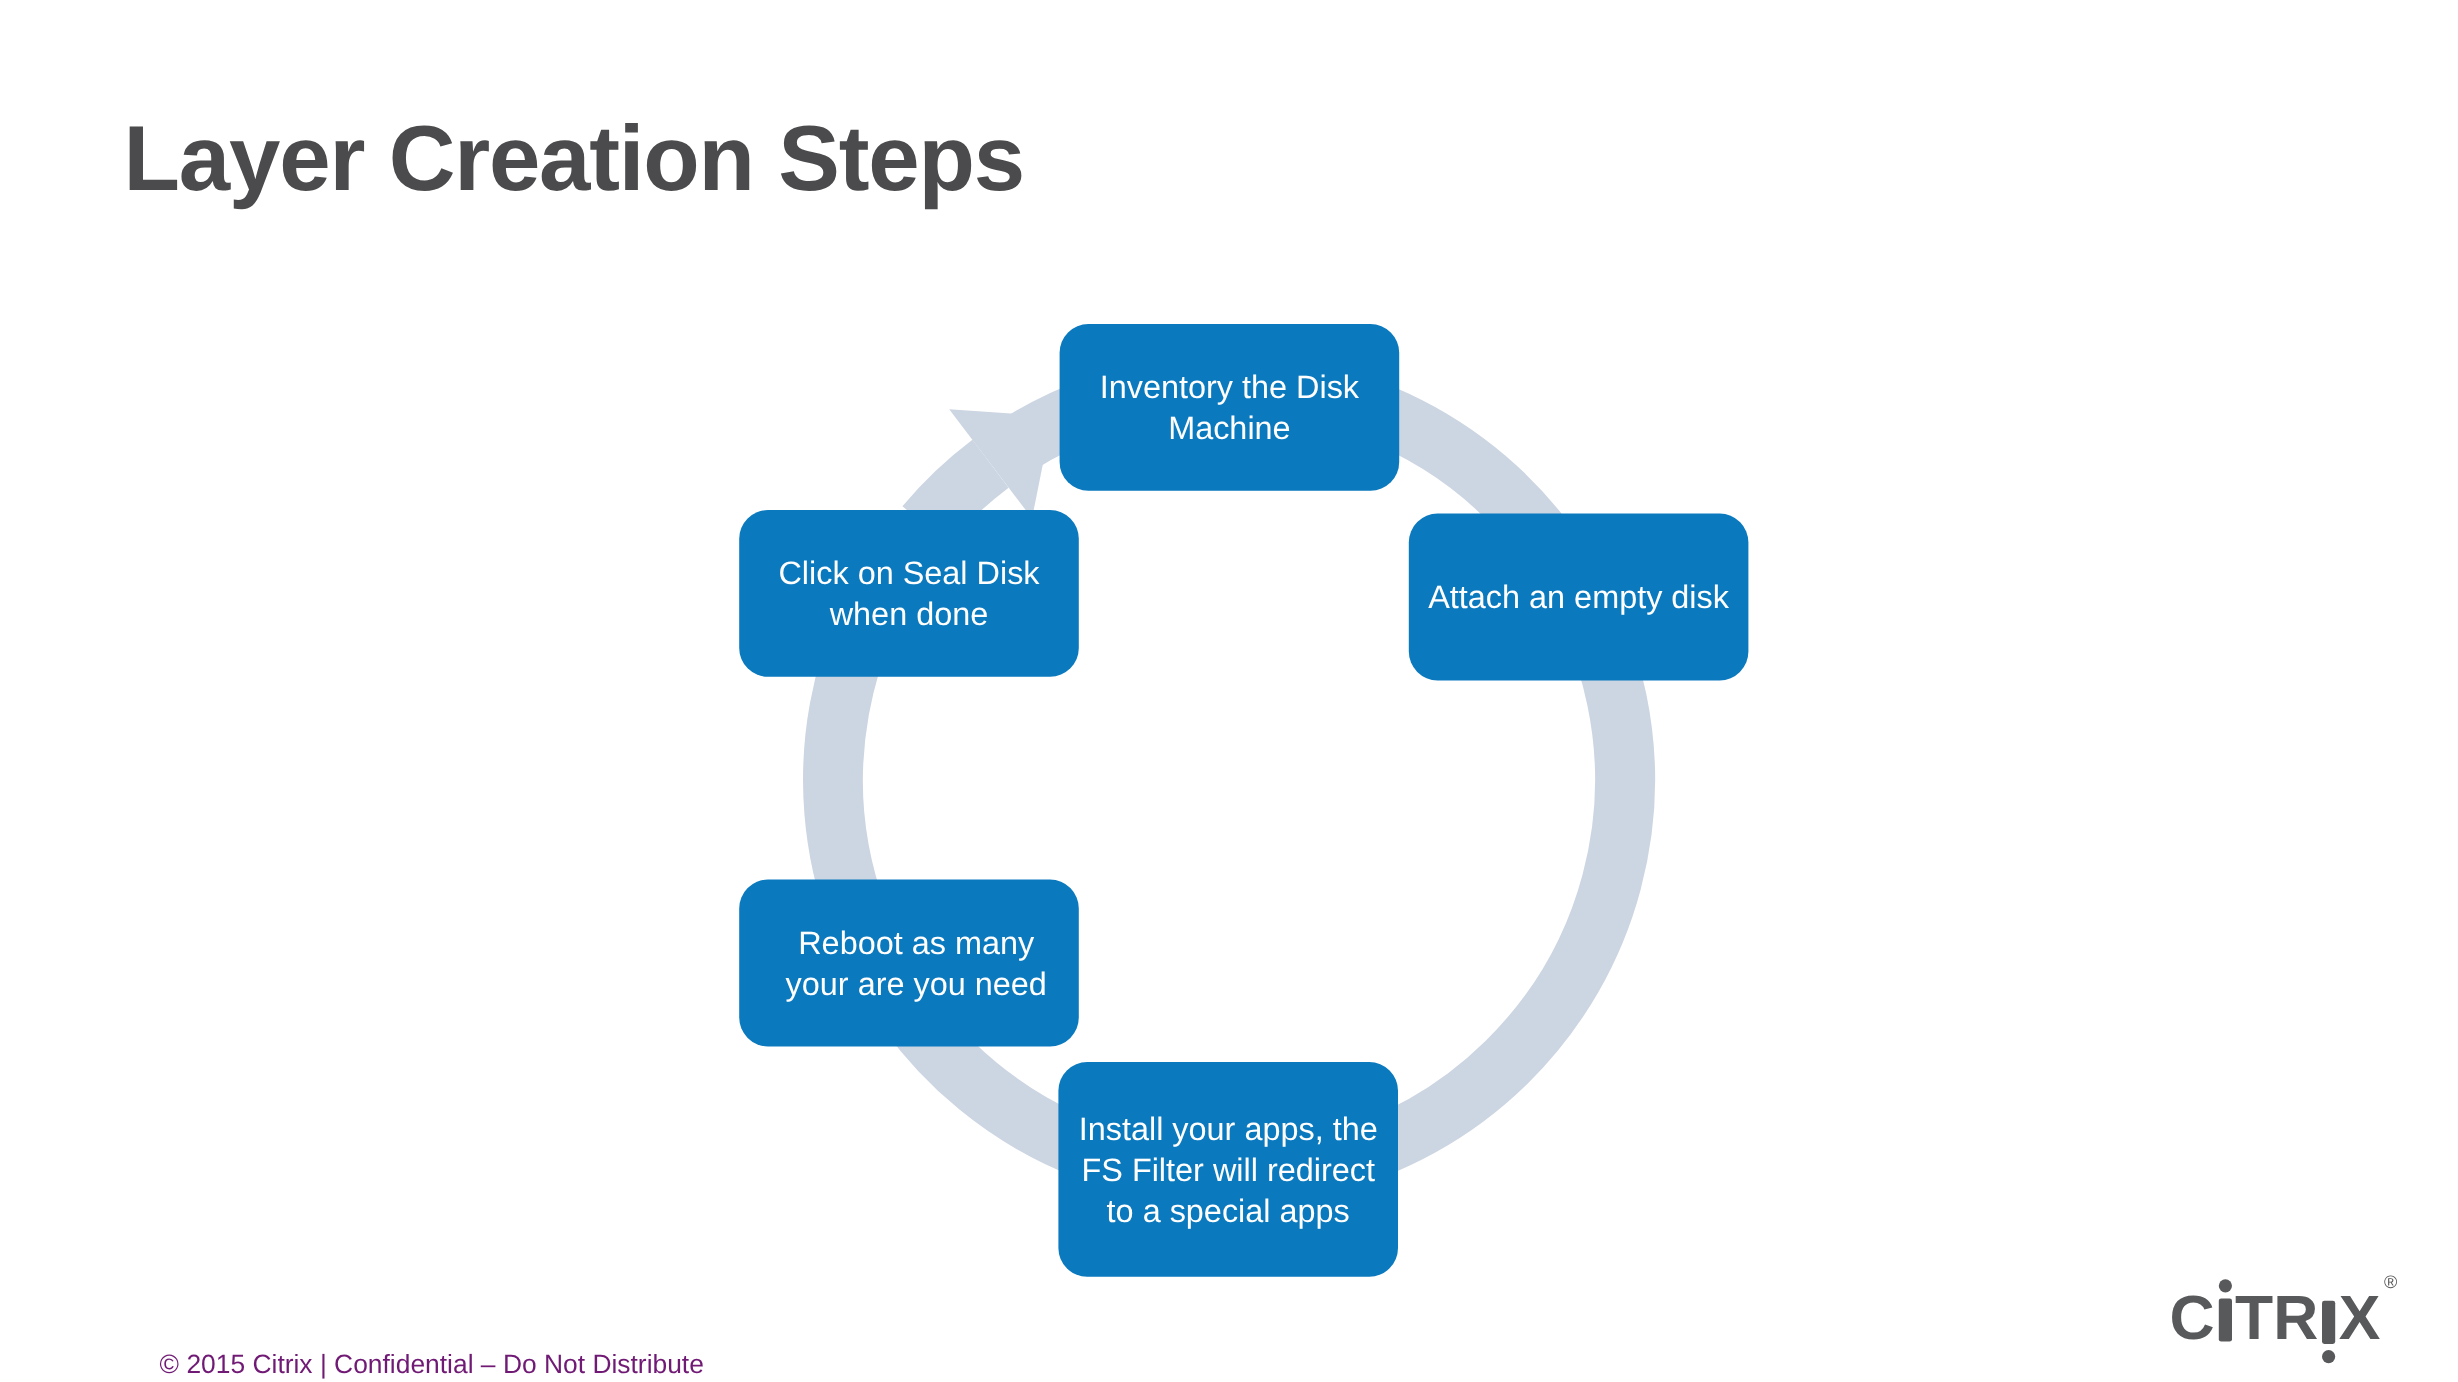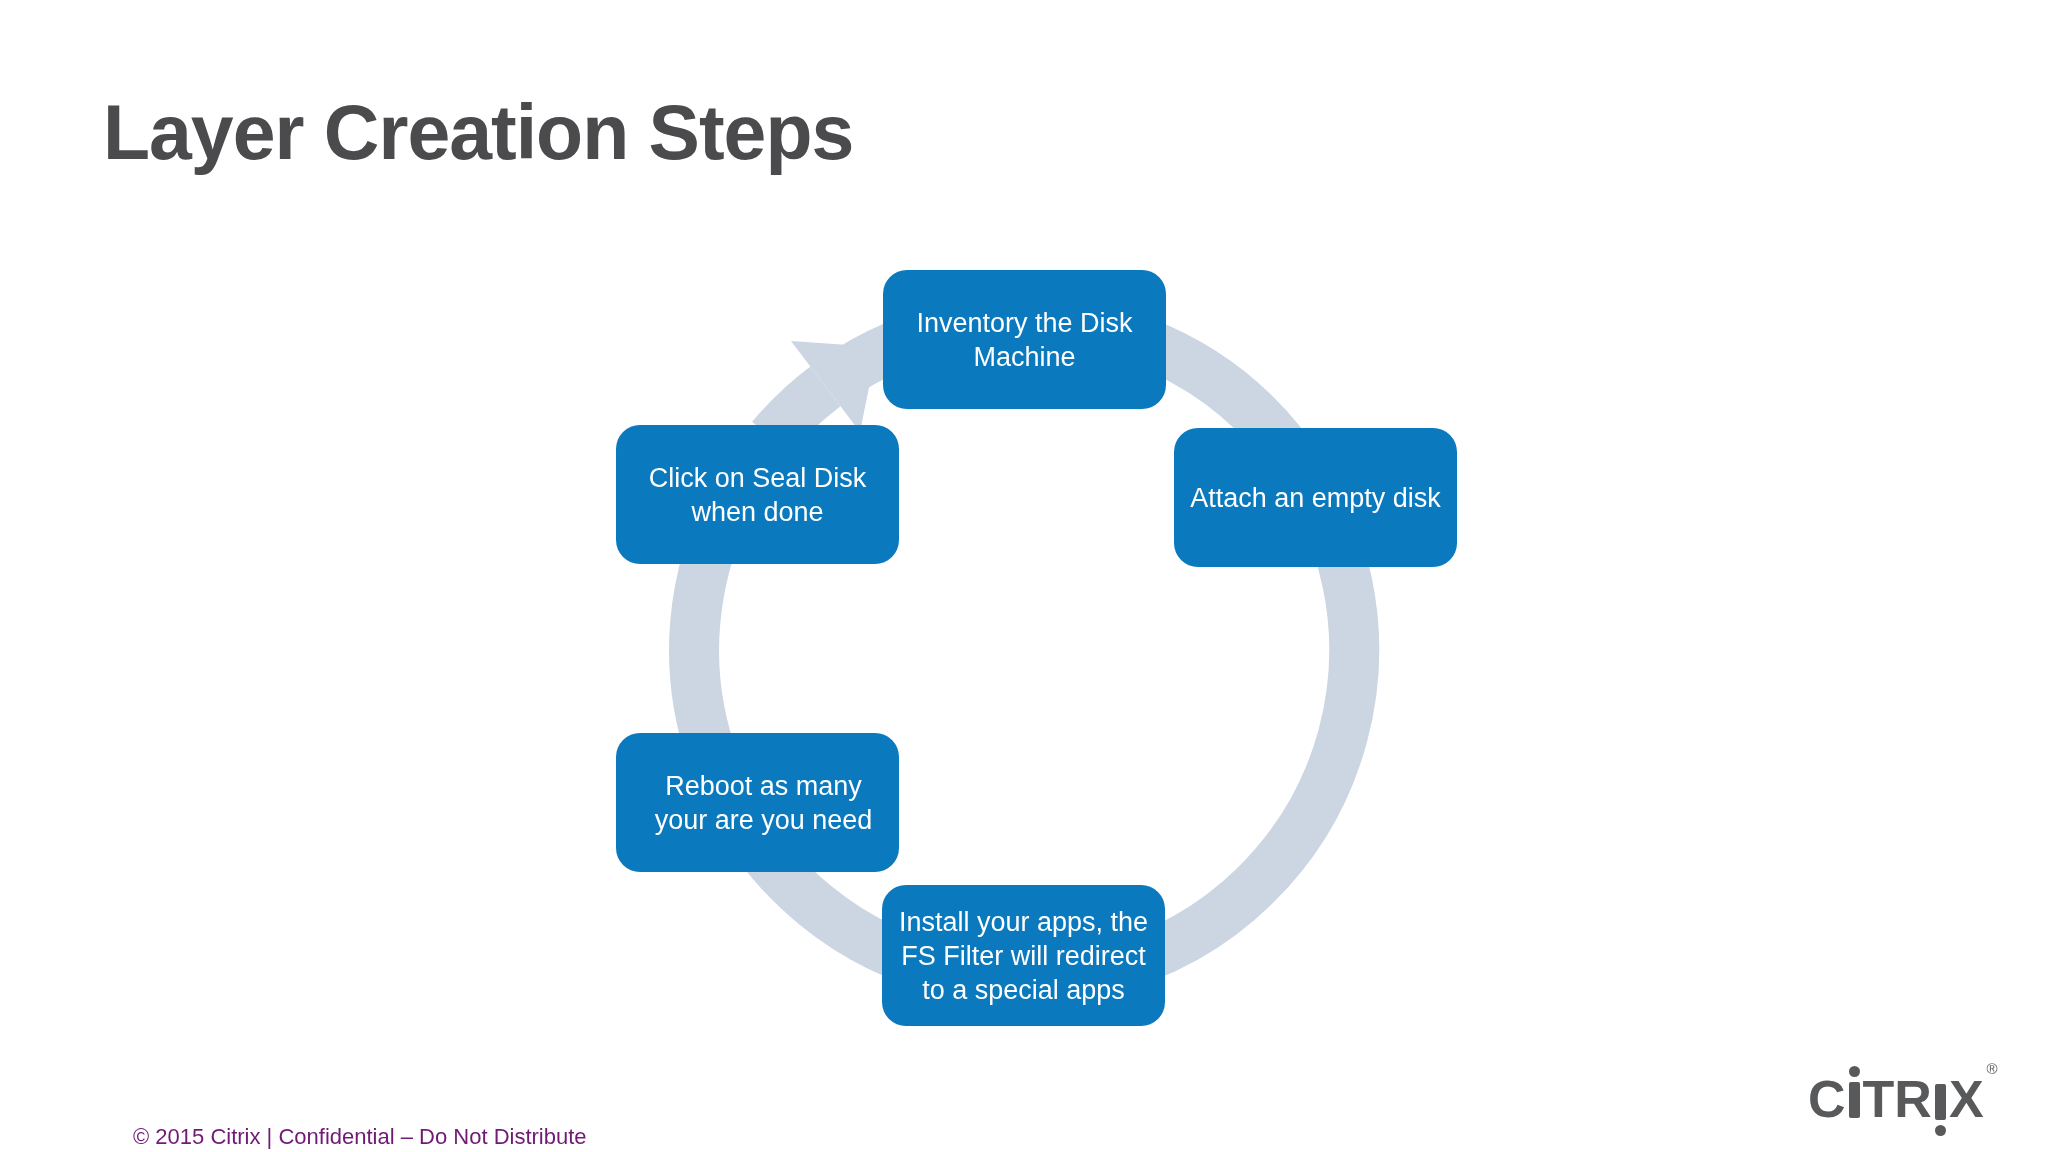--- a/index.html
+++ b/index.html
@@ -42,21 +42,21 @@
     text-align: center;
     color: #ffffff;
     font-size: 27px;
     line-height: 34px;
   }
   .step .line { white-space: nowrap; }
 
   .step-0 { left: 883px; top: 270px; }
   .step-1 { left: 1150px; top: 428px; margin-left: 24px; }
   .step-2 { left: 1150px; top: 733px; }
-  .step-3 { left: 882px;  top: 885px; height: 141px; }
+  .step-3 { left: 882px;  top: 885px; height: 179px; }
   .step-4 { left: 616px;  top: 733px; padding-left: 12px; }
   .step-5 { left: 616px;  top: 425px; }
 
   .footer-note {
     position: absolute;
     left: 133px;
     top: 1124px;
     font-size: 22px;
     color: #701a75;
     white-space: nowrap;

